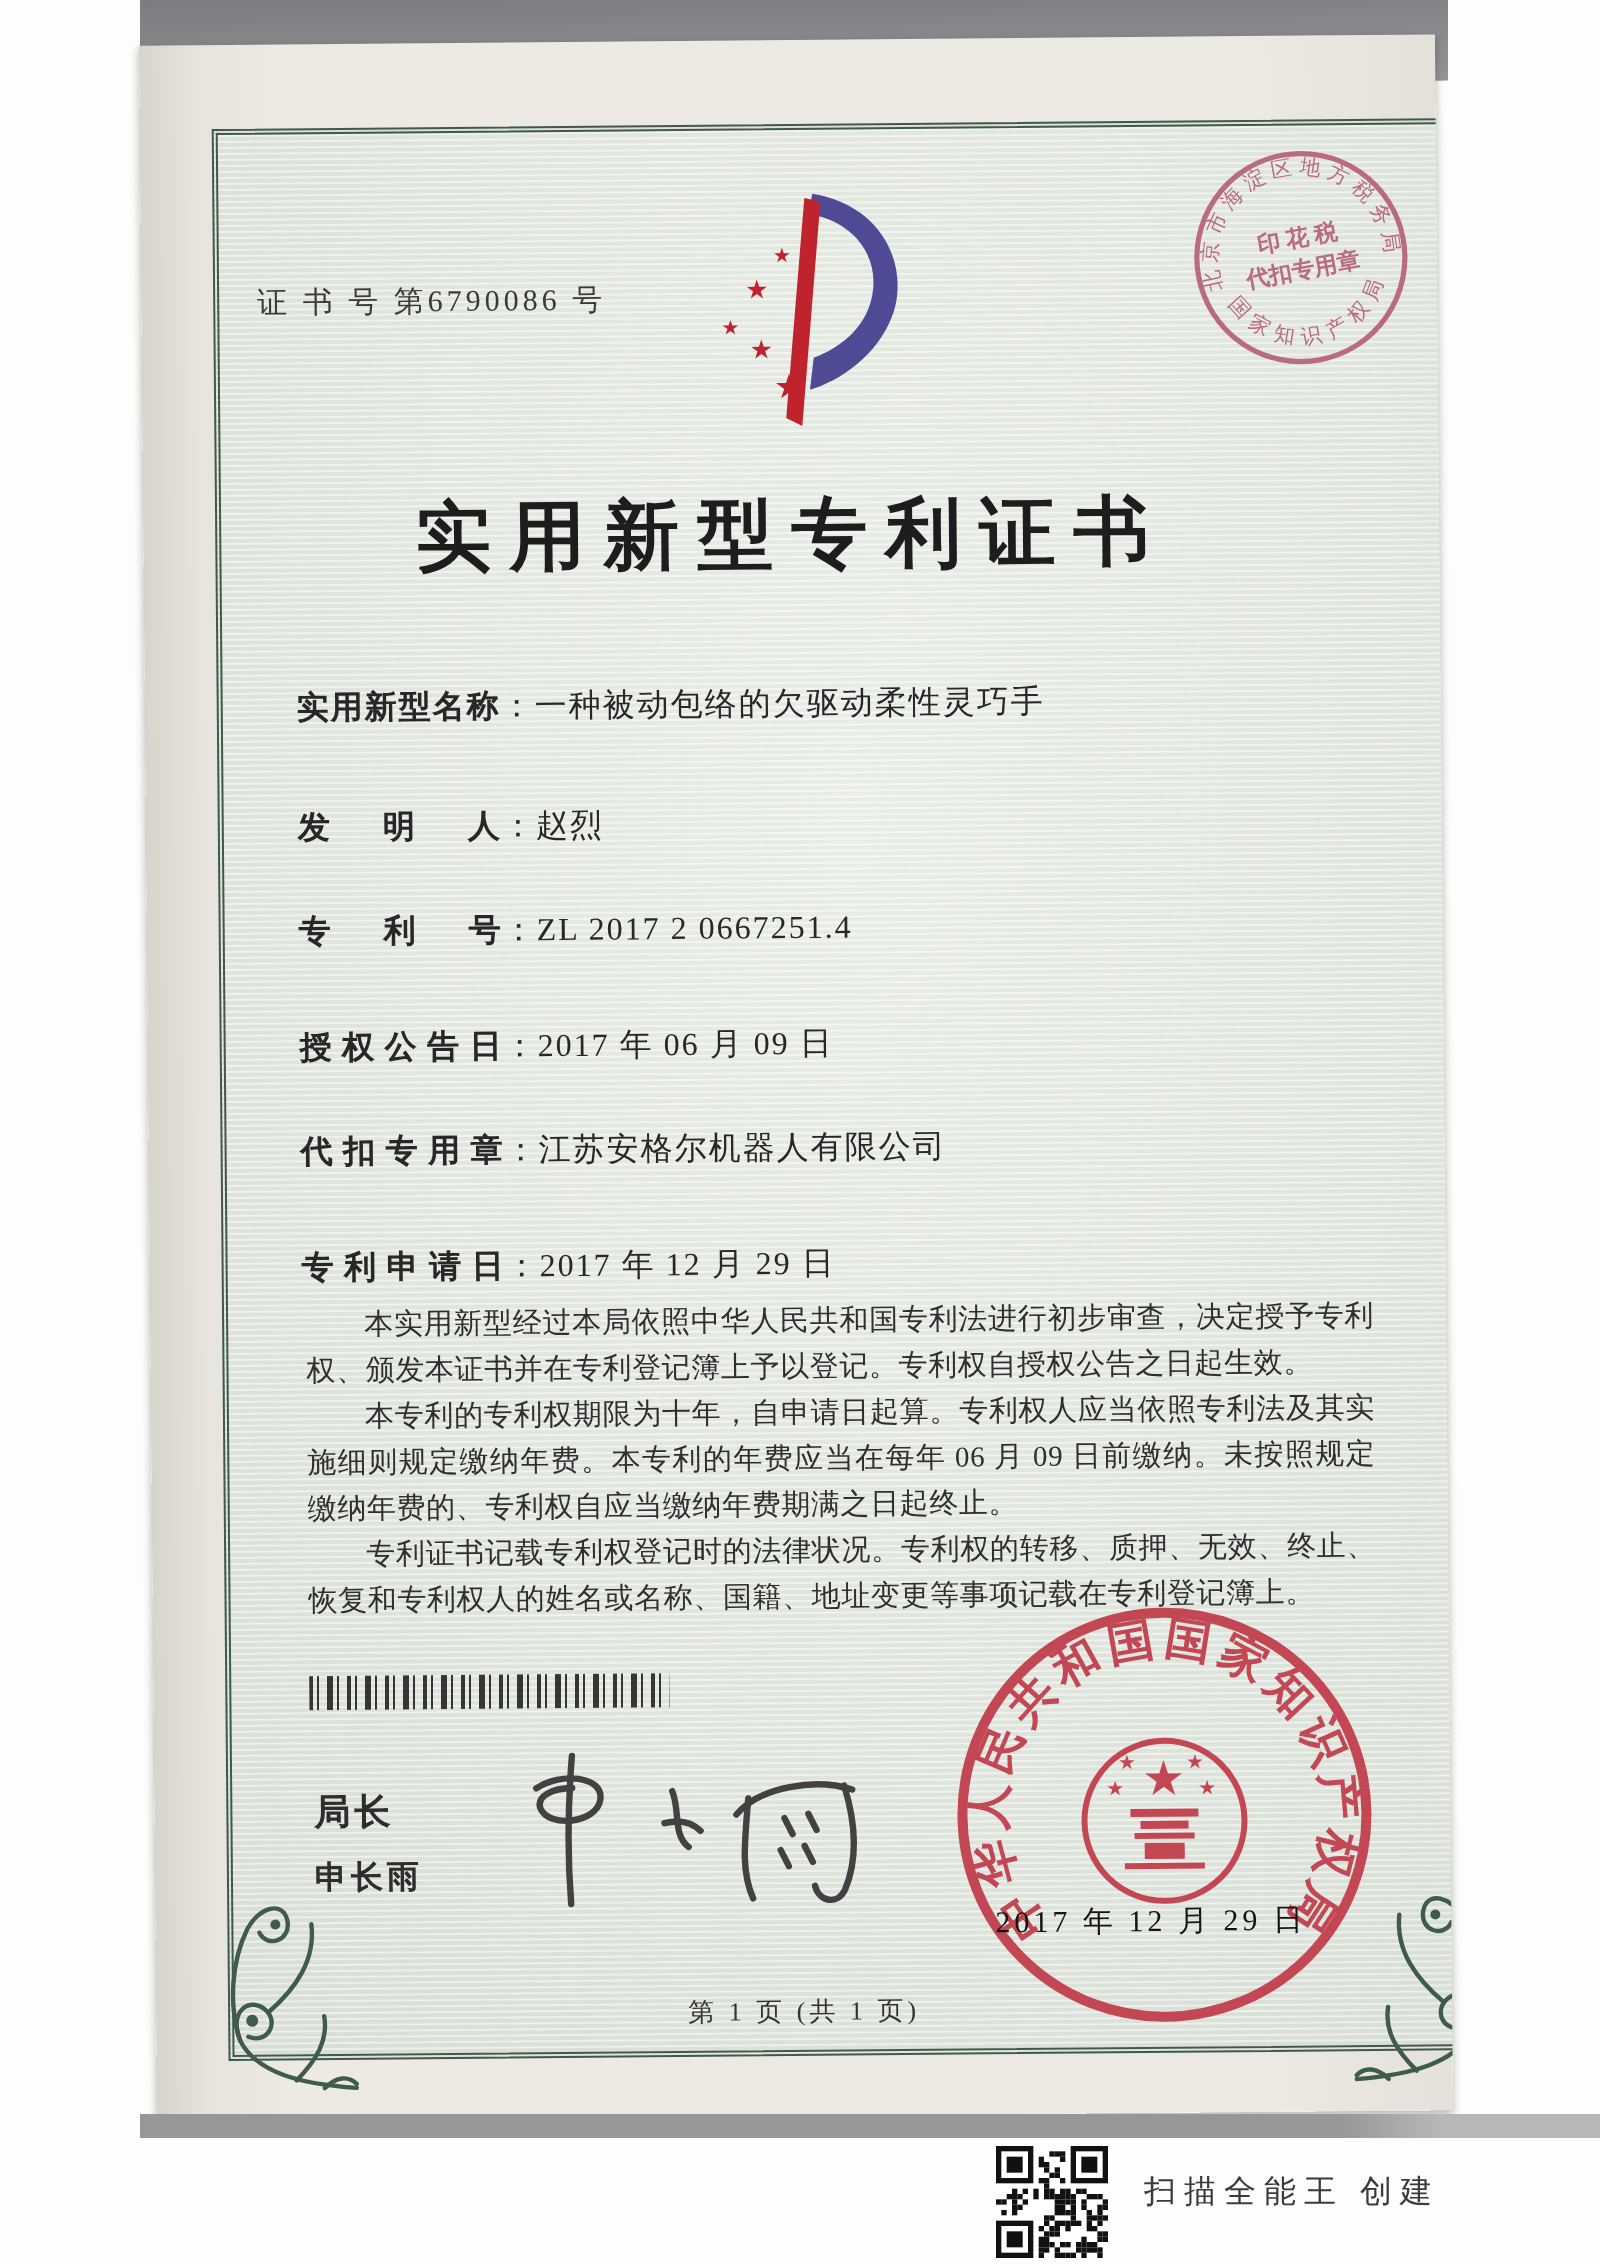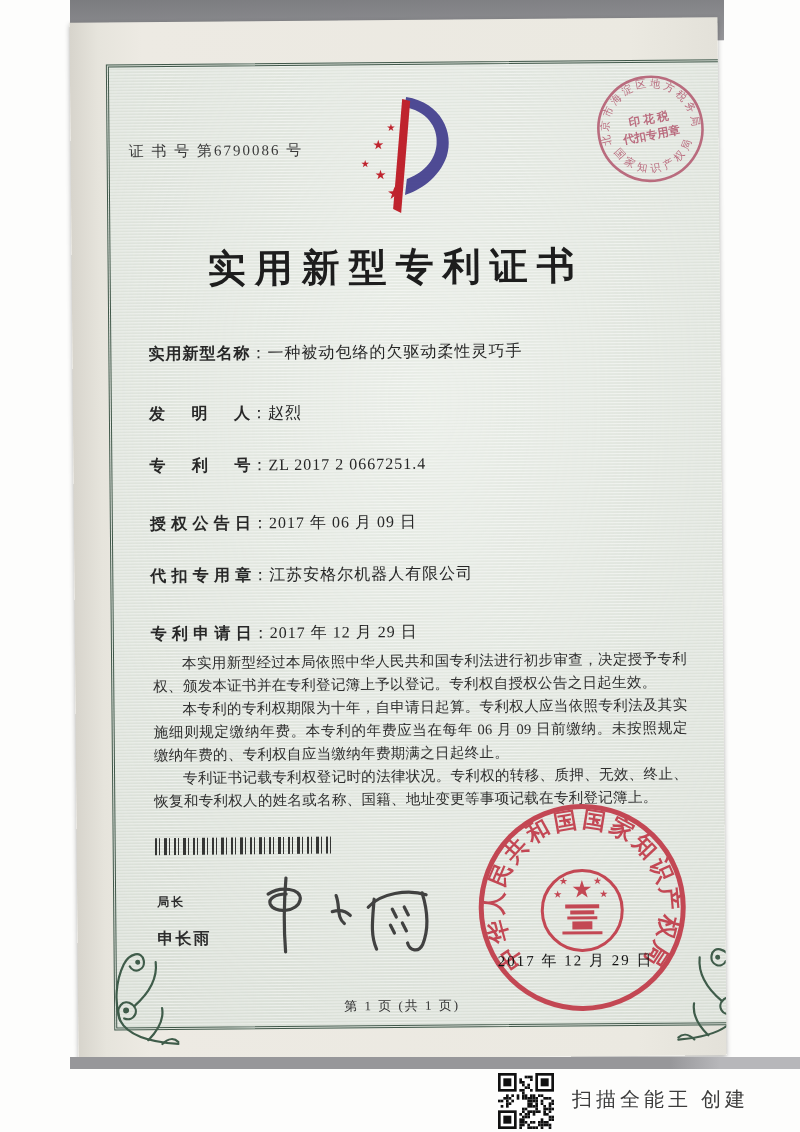--- a/index.html
+++ b/index.html
@@ -40,39 +40,39 @@
 
   .paras{position:absolute;left:78px;top:630px;width:534px;font-size:14.5px;line-height:23px;
     text-align:justify;color:#2f2f2f;letter-spacing:.3px;}
   .paras p{margin:0;text-indent:2em;}
 
   .barcode{position:absolute;left:78px;top:816px;width:180px;height:17px;opacity:.85;
     background:repeating-linear-gradient(90deg,#161616 0 2px,rgba(0,0,0,0) 2px 4px,#161616 4px 5px,
       rgba(0,0,0,0) 5px 9px,#161616 9px 12px,rgba(0,0,0,0) 12px 14px,#161616 14px 15px,rgba(0,0,0,0) 15px 19px);}
 
   .boss-title{position:absolute;left:80px;top:872px;font-family:Liberation Serif, serif;
-    font-size:12px;font-weight:700;color:#2d2d2d;letter-spacing:2px;}
+    font-size:18px;font-weight:700;color:#2d2d2d;letter-spacing:2px;}
   .boss-name{position:absolute;left:80px;top:907px;font-family:"Liberation Sans","DejaVu Sans",sans-serif;
     font-size:16px;font-weight:700;color:#2d2d2d;letter-spacing:2px;}
 
   .signature{position:absolute;left:163px;top:845px;width:212px;height:92px;}
 
   .seal{position:absolute;left:396px;top:780px;width:218px;height:218px;opacity:.92;}
   .seal-date{position:absolute;left:420px;top:933px;font-size:15px;letter-spacing:2px;color:#141414;z-index:5;}
 
   .page-footer{position:absolute;left:0;top:977px;width:648px;text-align:center;
     font-size:13px;letter-spacing:2px;color:#333;}
 
   .tax-stamp{position:absolute;left:522px;top:53px;width:116px;height:116px;opacity:.85;}
 
   
   .scan-strip{position:absolute;left:70px;top:1057px;width:730px;height:12px;
     background:linear-gradient(90deg,#97979a 0 600px,#b7b7ba 650px 100%);}
   .qr{position:absolute;left:498px;top:1073px;width:56px;height:56px;}
-  .scan-note{position:absolute;left:572px;top:1086px;font-size:20px;letter-spacing:4px;color:#3b3b3b;}
+  .scan-note{position:absolute;left:572px;top:1086px;font-size:16px;letter-spacing:4px;color:#3b3b3b;}
 </style>
 </head>
 <body>
 
 <div class="scene">
 
   <div class="backdrop"></div>
 
   <div class="paper">
 

